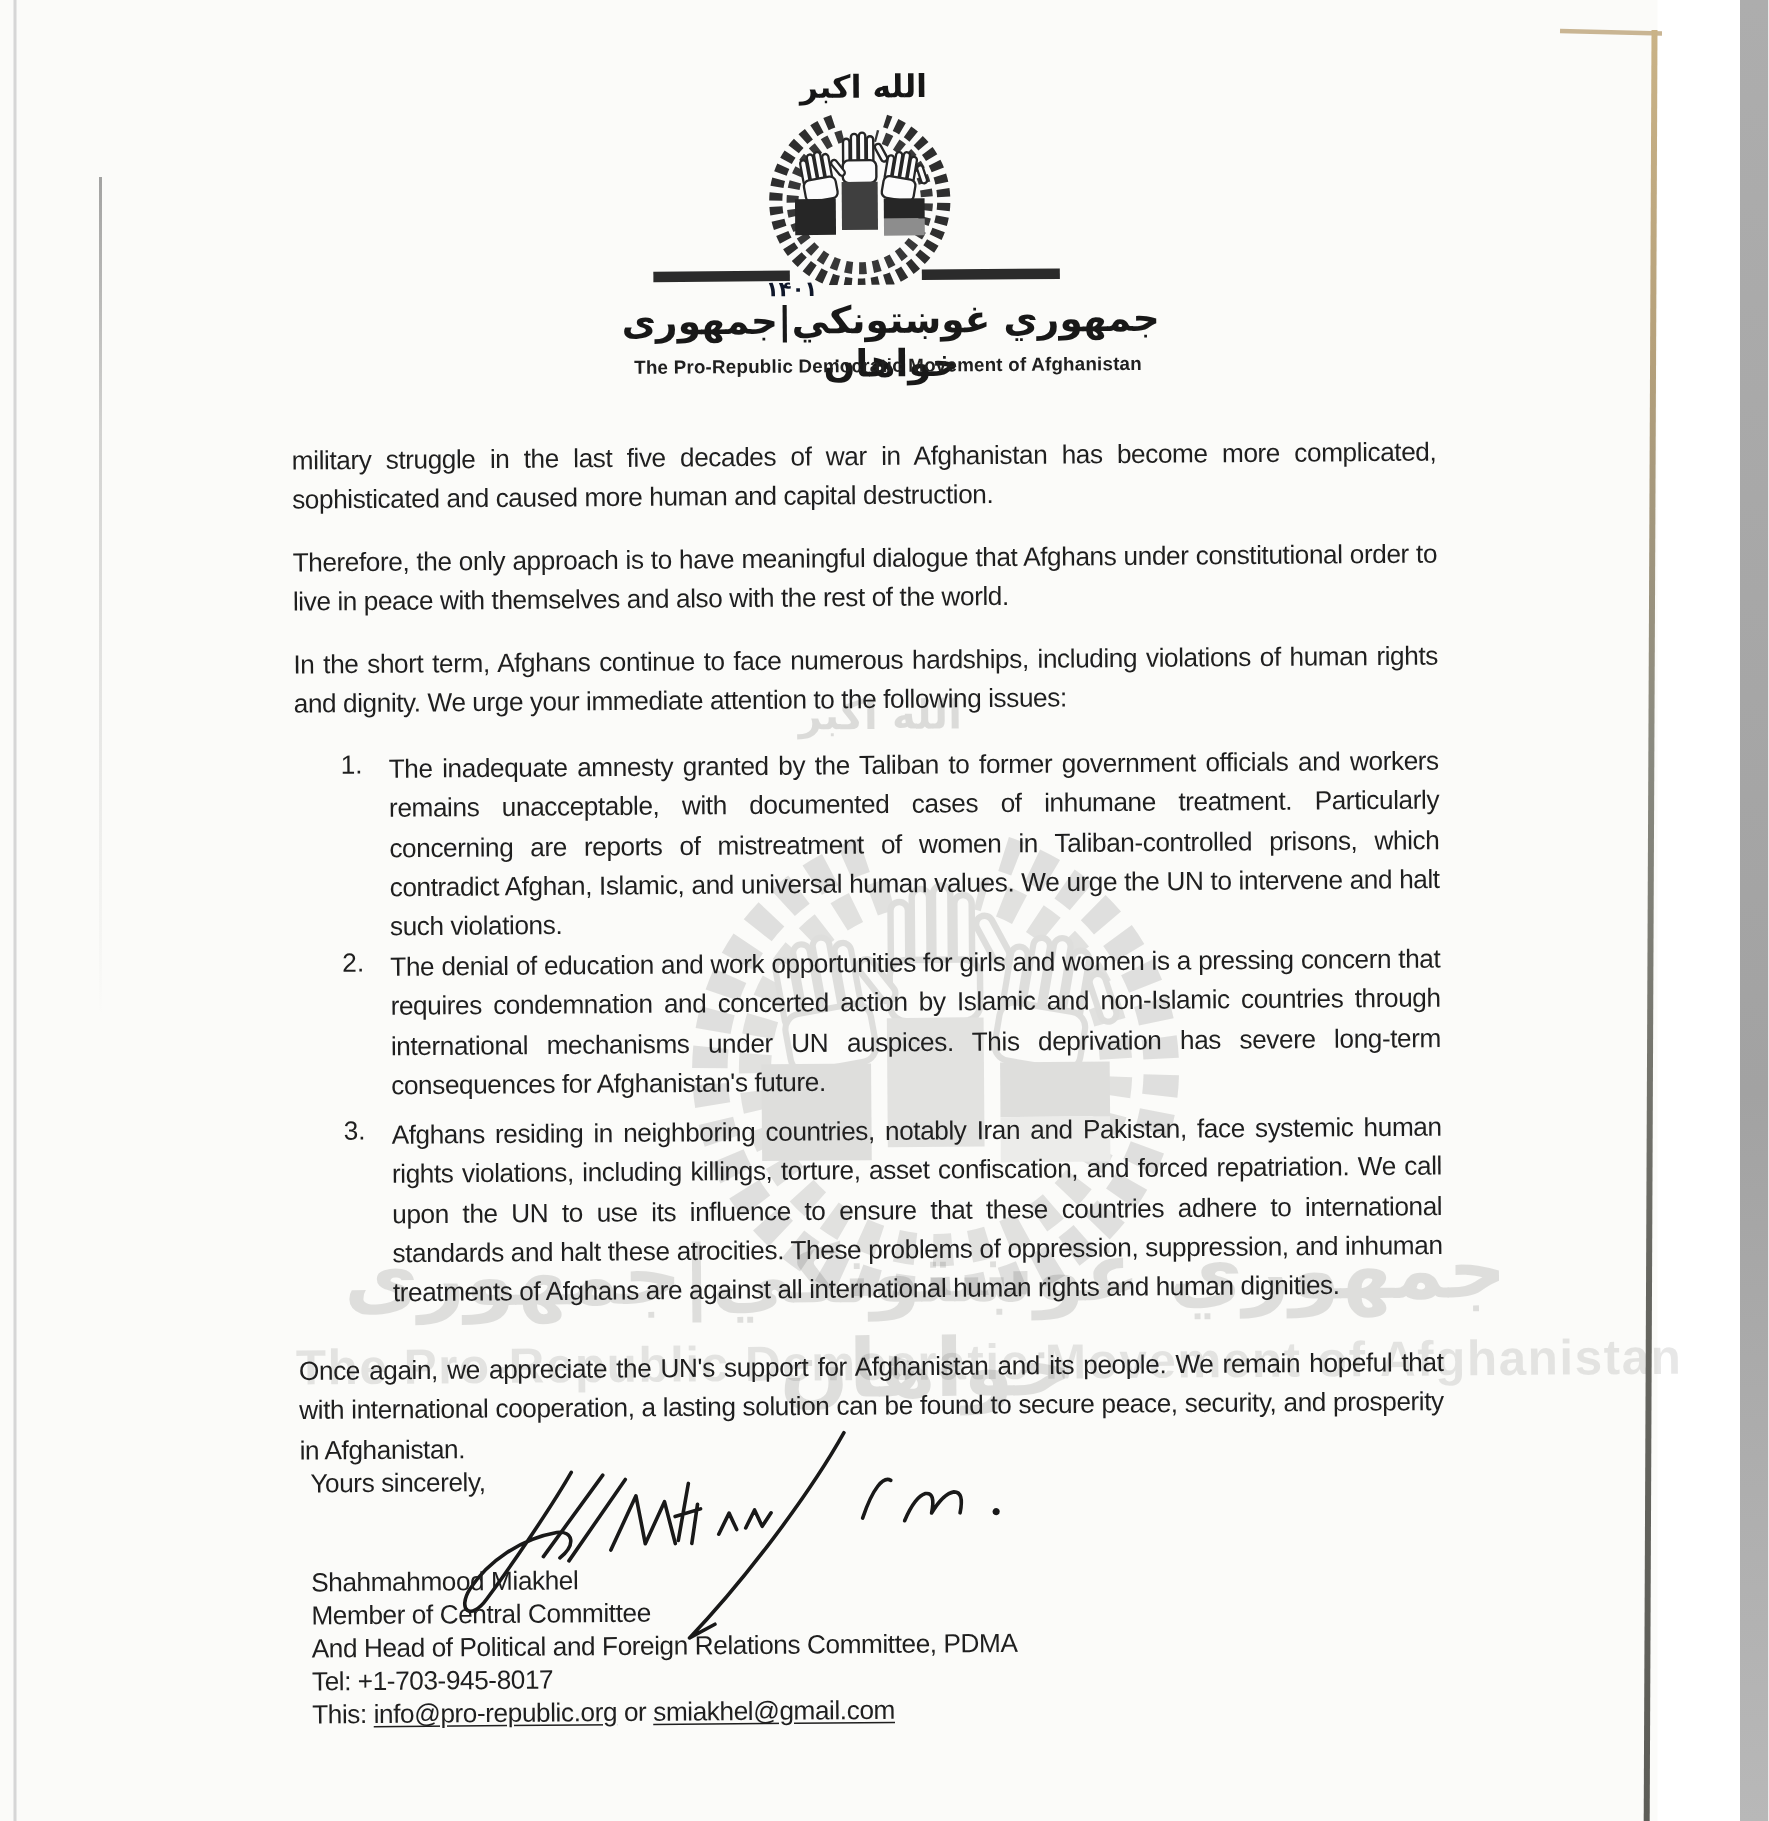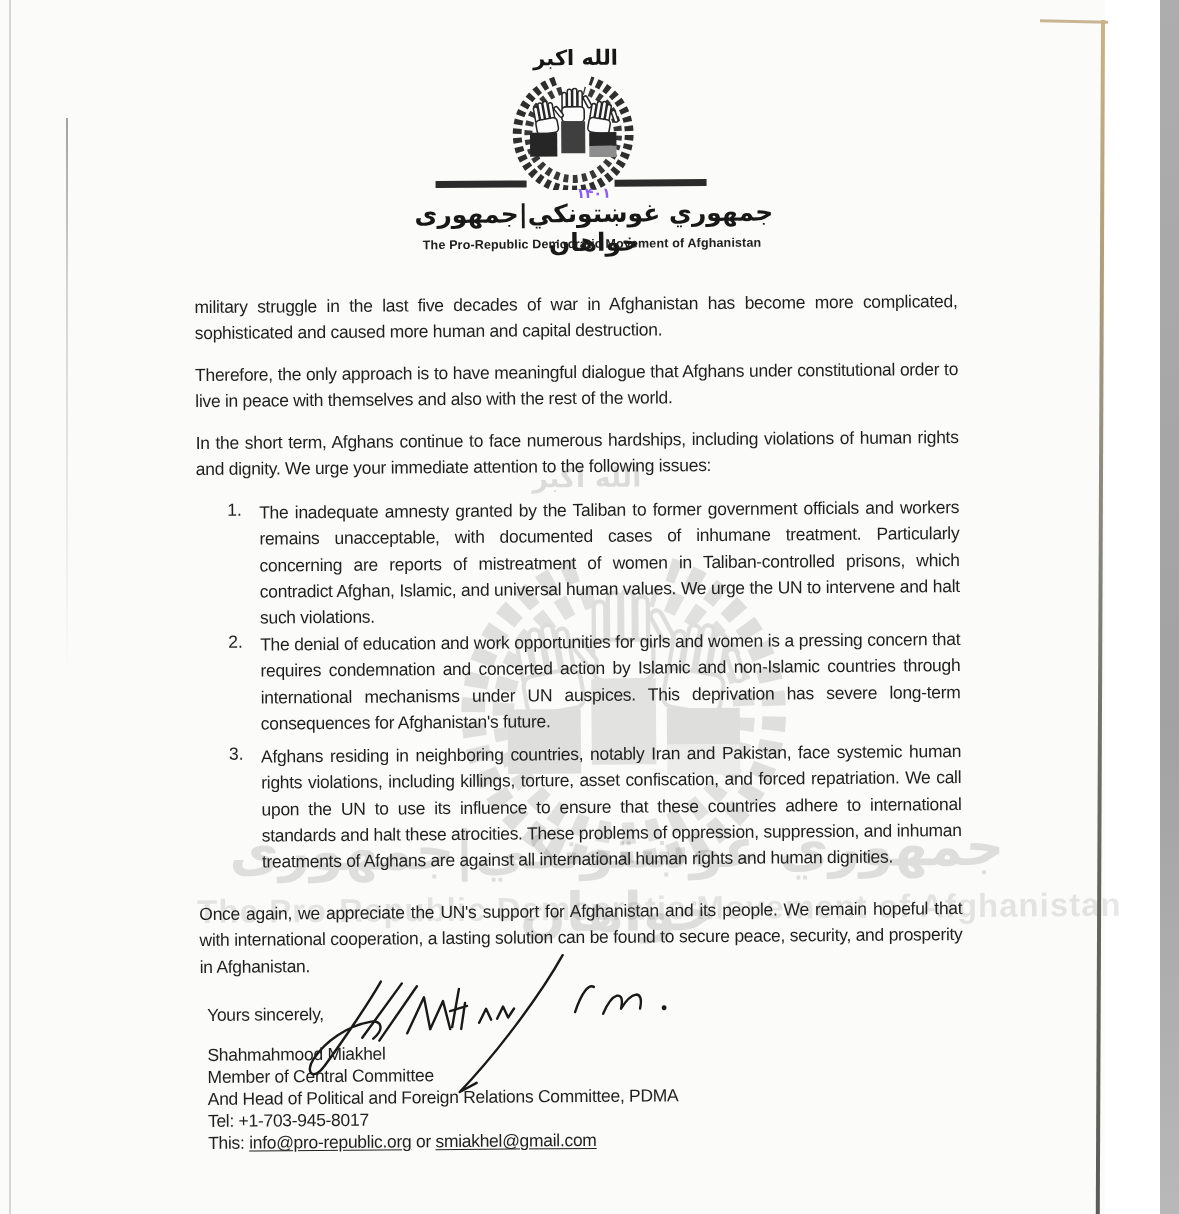--- a/index.html
+++ b/index.html
@@ -26,22 +26,22 @@
   
   .content{position:absolute;left:0;top:0;width:1179px;height:1214px;
     transform:rotate(-0.45deg);transform-origin:580px 620px;}
   
   .takbir{position:absolute;left:480px;top:46px;width:200px;text-align:center;
     font-family:"DejaVu Sans",sans-serif;font-weight:bold;font-size:21px;color:#161616;}
   .logo-svg{position:absolute;left:497px;top:54px;width:160px;height:136px;}
   .bar{position:absolute;height:7px;background:#2b2b2b;top:180px;}
   .bar.l{left:439px;width:91px;}
   .bar.r{left:618px;width:92px;}
-  .year{position:absolute;left:514px;top:185px;width:100px;text-align:right;
-    font-family:"DejaVu Sans",sans-serif;font-weight:bold;font-size:14px;color:#8b5cf6;}
+  .year{position:absolute;left:514px;top:185px;width:100px;text-align:left;
+    font-family:"DejaVu Sans",sans-serif;font-weight:bold;font-size:14px;color:#0f172a;}
   .org-native{position:absolute;left:397px;top:199px;width:400px;text-align:center;direction:rtl;
     font-family:"DejaVu Sans",sans-serif;font-weight:bold;font-size:25px;color:#181818;}
   .org-english{position:absolute;left:395px;top:237px;width:400px;text-align:center;
     font-weight:bold;font-size:12.5px;letter-spacing:.15px;color:#202020;}
   
   .watermark{position:absolute;left:0;top:0;width:1179px;height:1214px;pointer-events:none;}
   .wm-logo{position:absolute;left:408px;top:498px;width:430px;height:366px;opacity:.13;}
   .wm-takbir{position:absolute;left:438px;top:462px;width:300px;text-align:center;
     font-family:"DejaVu Sans",sans-serif;font-weight:bold;font-size:27px;color:#000;opacity:.12;}
   .wm-native{position:absolute;left:215px;top:818px;width:800px;text-align:center;direction:rtl;
@@ -53,21 +53,21 @@
     font-size:17.5px;line-height:26.3px;letter-spacing:-.3px;text-align:justify;}
   .p1{top:291px;} .p2{top:359px;} .p3{top:427px;}
   .closing{top:898px;}
   .list-item{position:absolute;left:228px;width:732px;}
   .li1{top:497px;} .li2{top:629px;} .li3{top:741px;}
   .num{position:absolute;left:0;top:0;font-size:17.5px;}
   .li-text{display:block;margin-left:32px;font-size:17.5px;line-height:26.3px;
     letter-spacing:-.3px;text-align:justify;}
   
   .sig-line{position:absolute;left:204px;font-size:17.5px;letter-spacing:-.3px;white-space:nowrap;}
-  .salutation{top:1002px;}
+  .salutation{top:976px;}
   .sig-name{top:1042px;} .sig-title1{top:1064px;} .sig-title2{top:1086px;}
   .sig-tel{top:1108px;} .sig-email{top:1130px;}
   .u{text-decoration:underline;text-underline-offset:2px;}
   .sig-svg{position:absolute;left:280px;top:940px;width:420px;height:160px;}
   .sig-svg path{stroke:#191919;stroke-width:2.4;fill:none;stroke-linecap:round;stroke-linejoin:round;}
   .sig-svg path.dot{fill:#191919;stroke:none;}
 </style>
 </head>
 <body>
 

